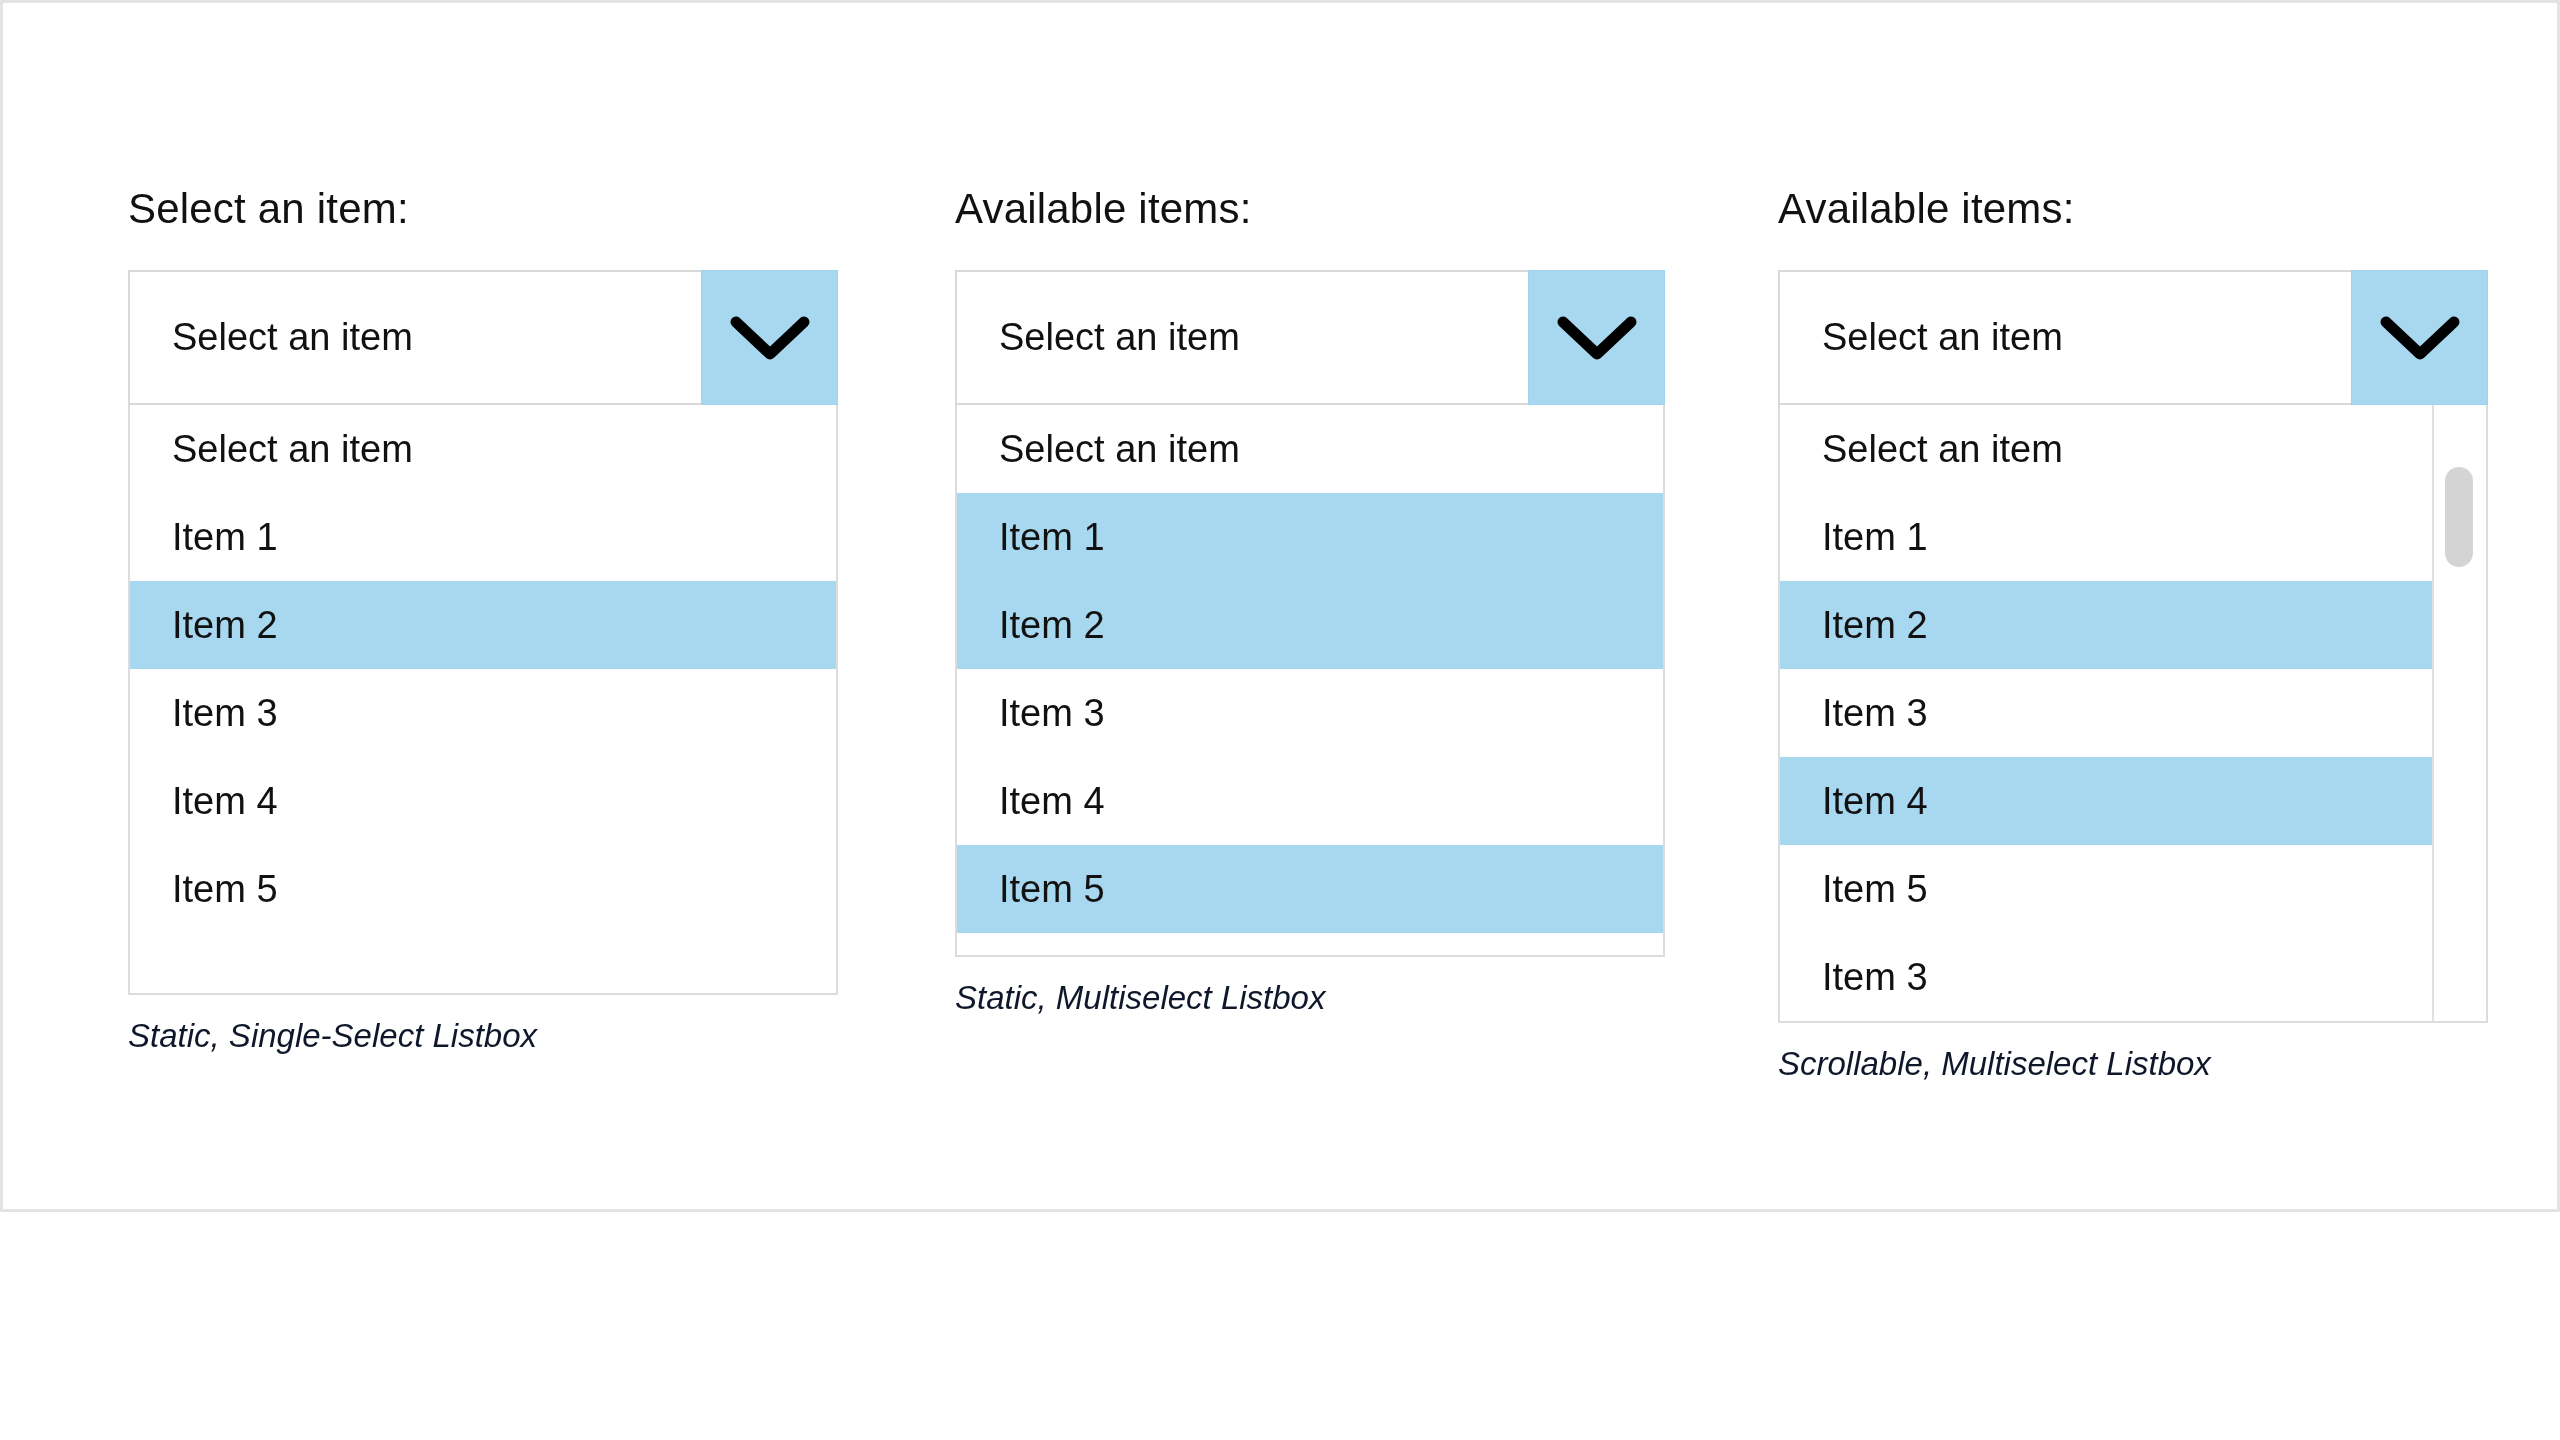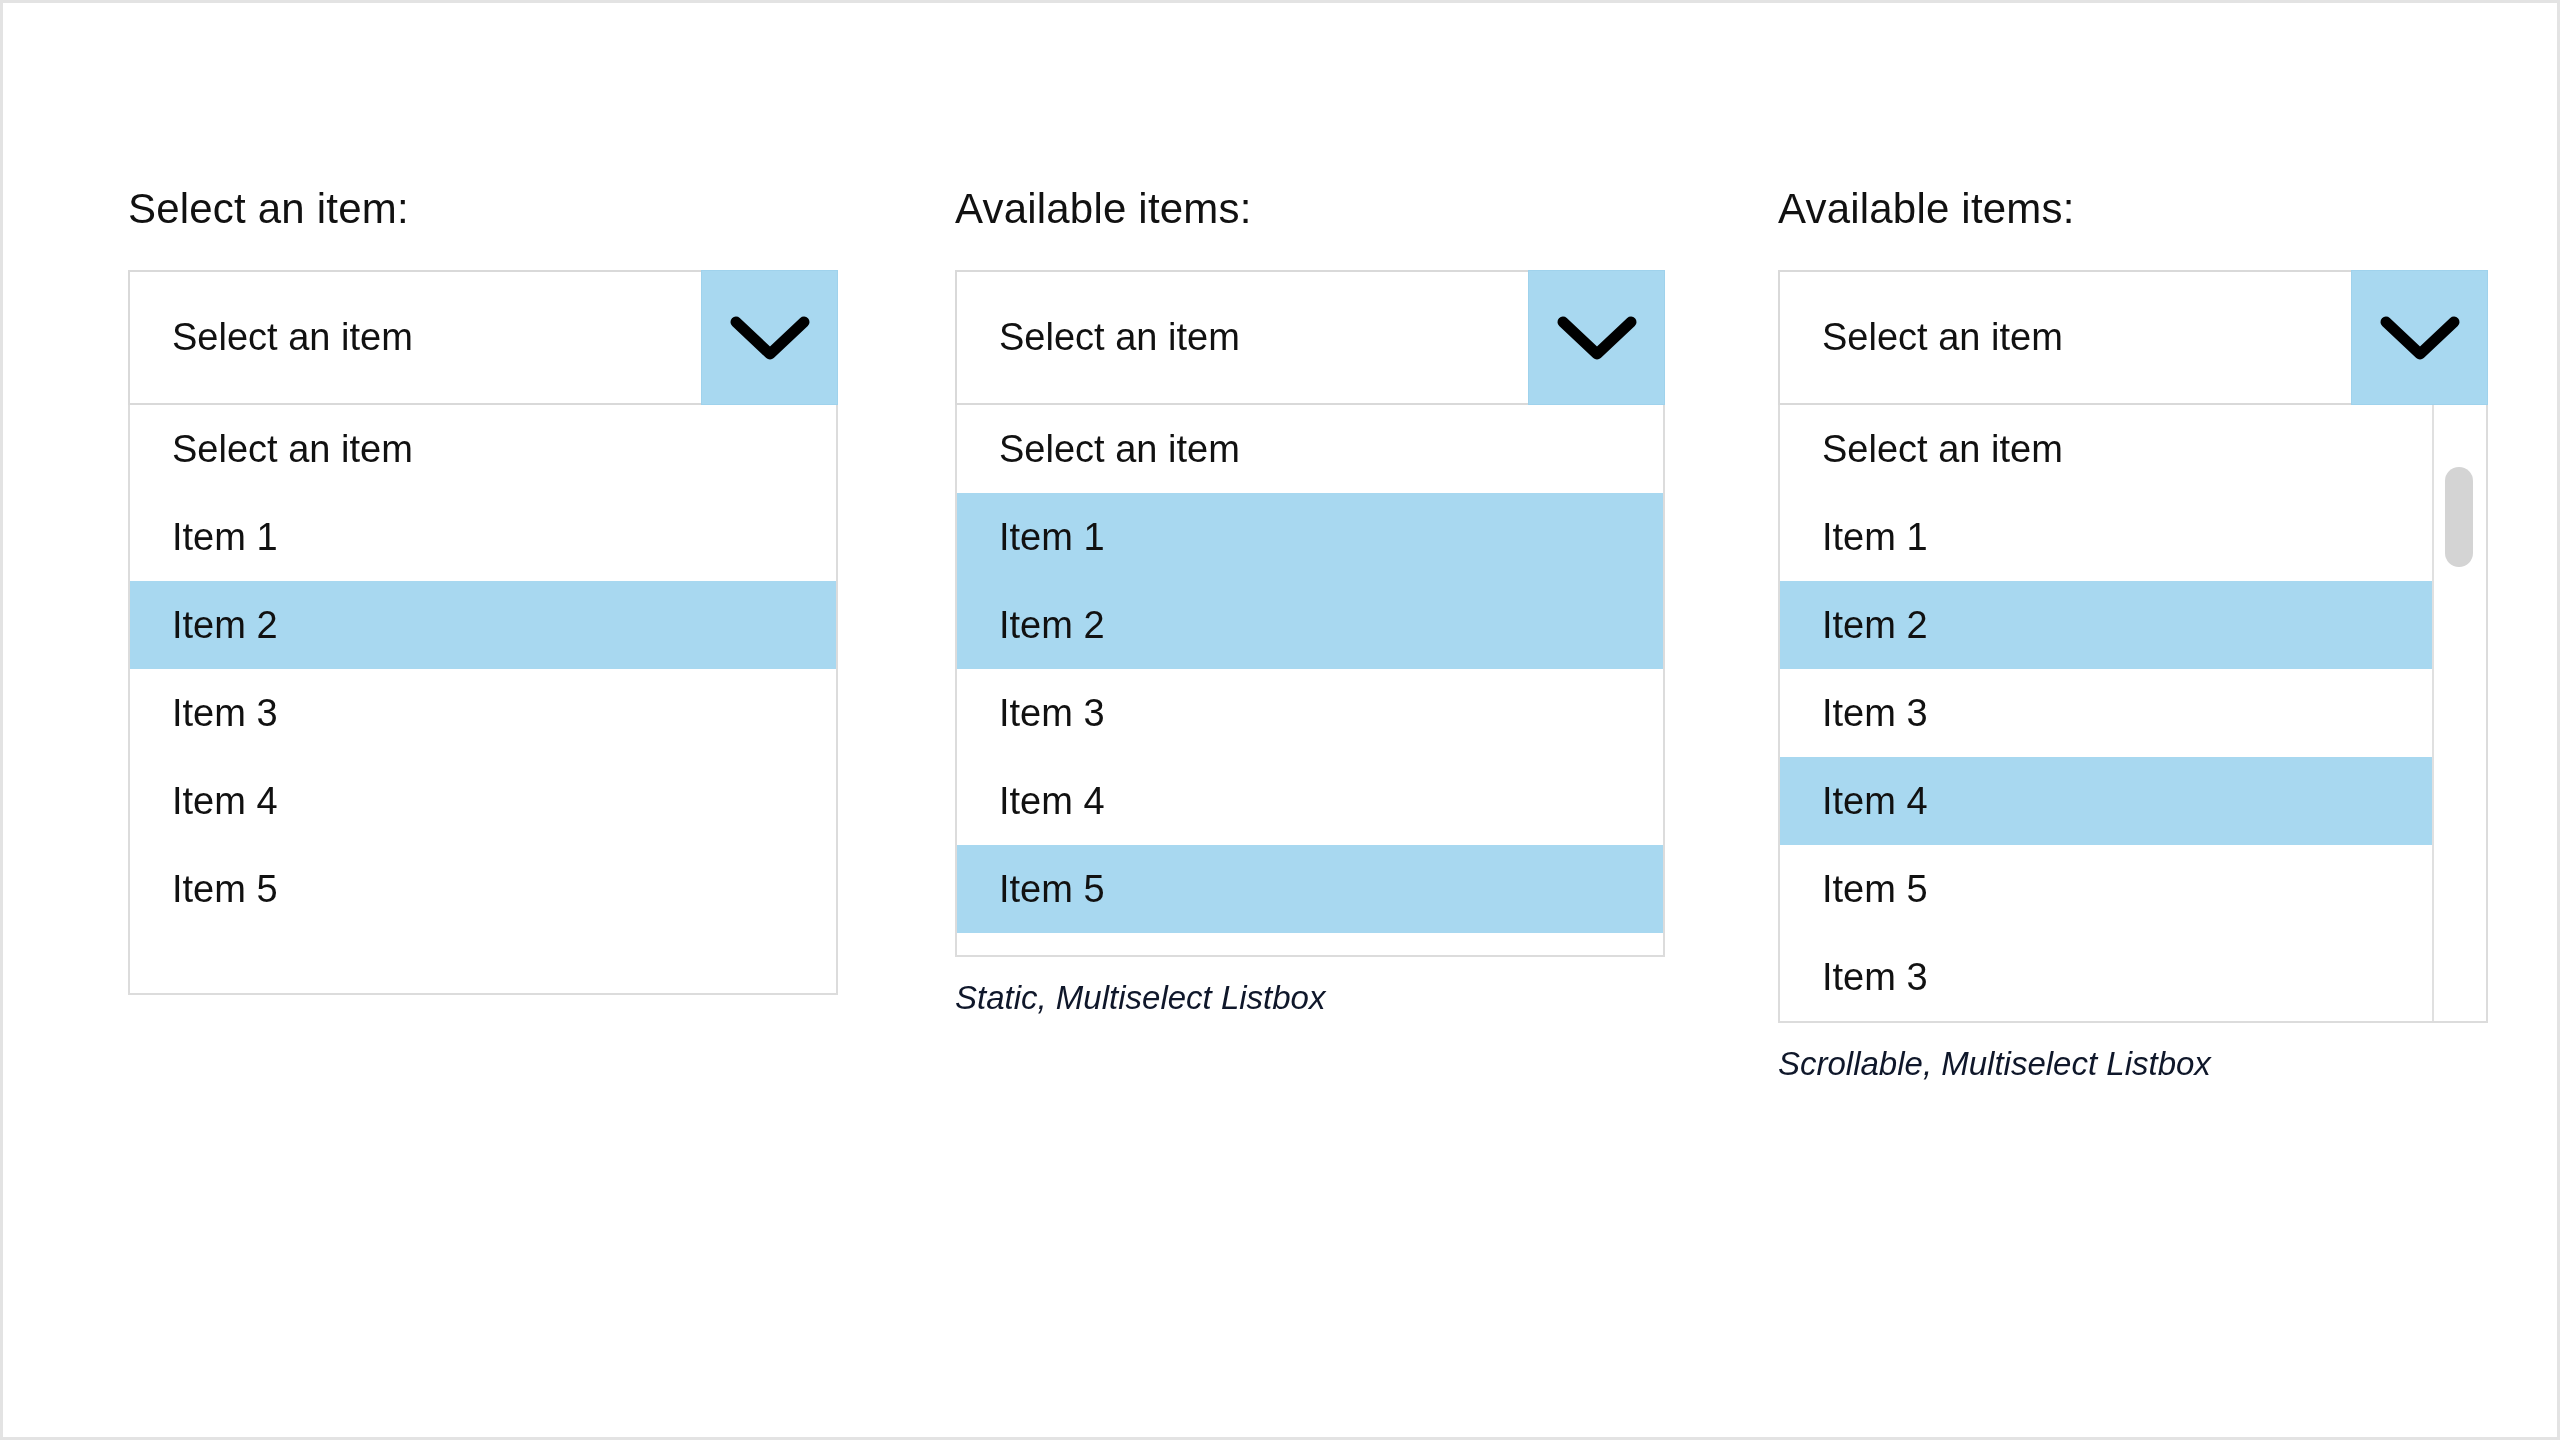--- a/index.html
+++ b/index.html
@@ -9,21 +9,21 @@
   }
   body {
     width: 2560px;
     height: 1440px;
     font-family: "Liberation Sans", sans-serif;
     overflow: hidden;
   }
   .page {
     position: relative;
     width: 2560px;
-    height: 1440px;
+    height: 1212px;
     box-sizing: border-box;
     border: 3px solid #e3e3e3;
     background: #ffffff;
   }
   .columns {
     position: absolute;
     left: 0;
     top: 0;
     width: 100%;
     height: 100%;
@@ -164,20 +164,21 @@
         <ul class="listbox pad-bottom">
           <li class="option">Select an item</li>
           <li class="option">Item 1</li>
           <li class="option selected">Item 2</li>
           <li class="option">Item 3</li>
           <li class="option">Item 4</li>
           <li class="option">Item 5</li>
         </ul>
       </div>
 
+      <div class="caption">Static, Single-Select Listbox</div>
     </div>
 
     <div class="column col-2">
       <div class="field-label">Available items:</div>
 
       <div class="combobox">
         <div class="combo-field">Select an item</div>
         <div class="combo-button">
           <svg width="84" height="52" viewBox="0 0 84 52" aria-hidden="true">
             <polyline points="8,10 42,42 76,10" fill="none" stroke="#000000" stroke-width="11" stroke-linecap="round" stroke-linejoin="round"></polyline>

